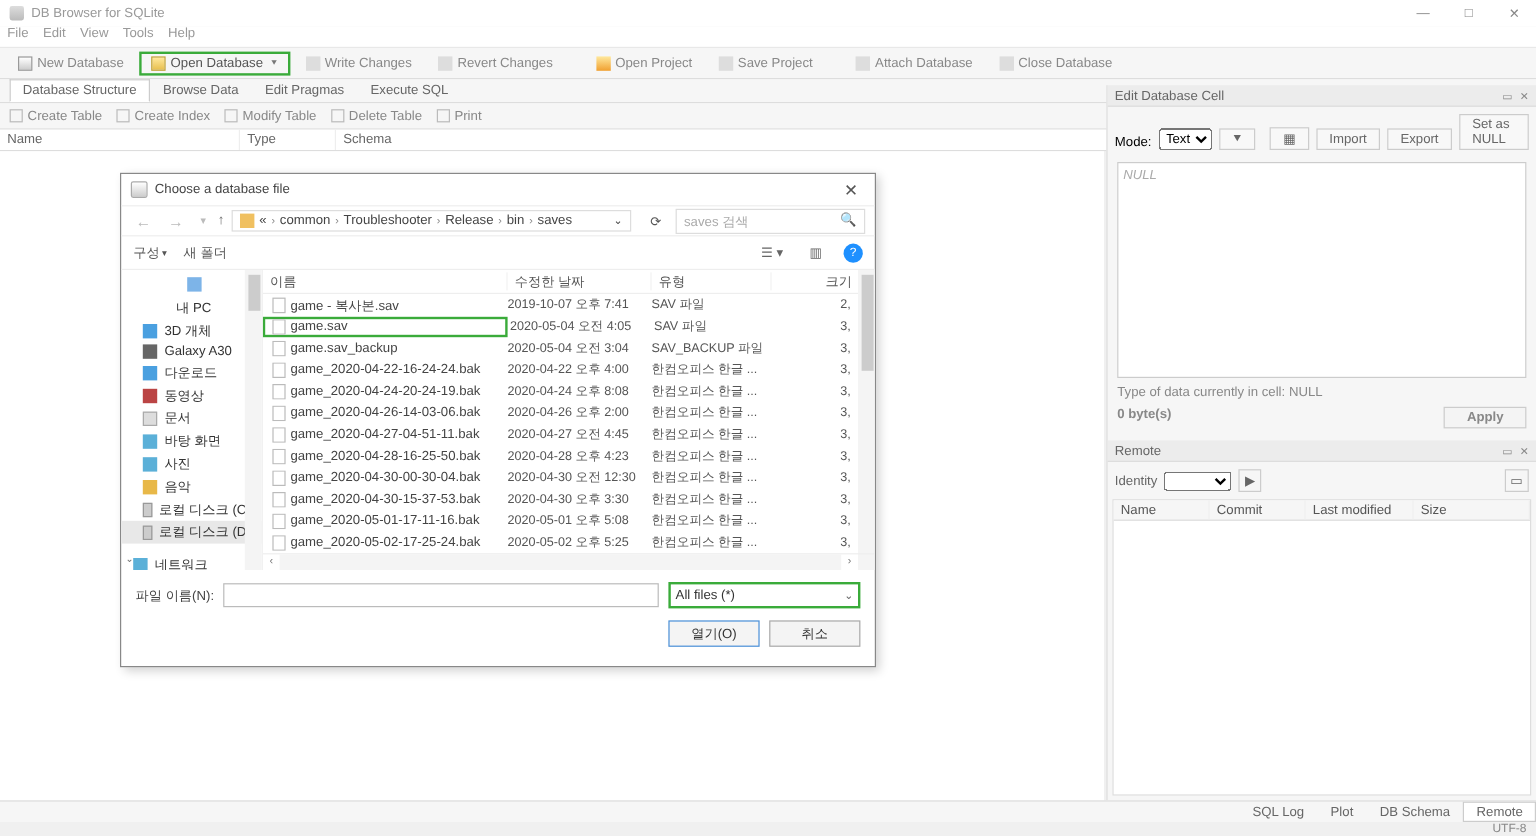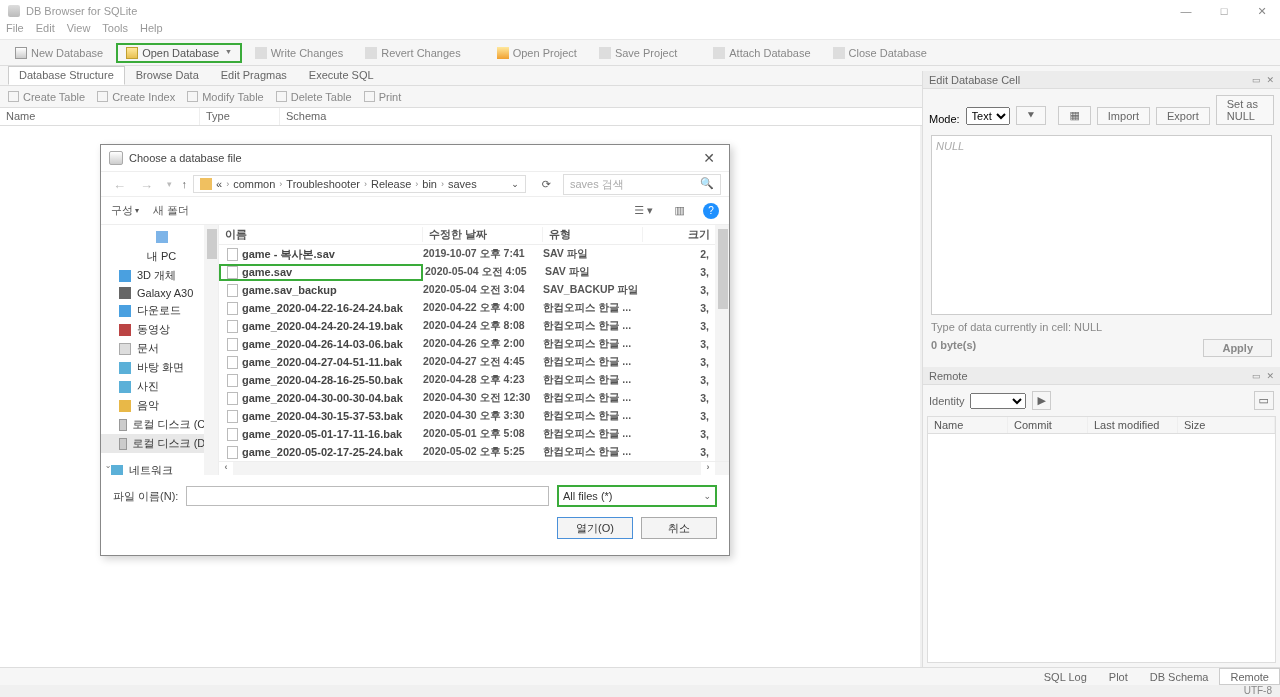--- a/index.html
+++ b/index.html
@@ -94,21 +94,21 @@
 .dlgbody { display:flex; height: 250px;}
 .tree { width:118px; border-right:1px solid #eee; overflow:hidden; position:relative; padding: 4px 0;}
 .tree .vsb { position:absolute; right:0; top:0; bottom:0; width:14px; background:#f4f4f4;}
 .tree .vsb .th{ position:absolute; right:1px; top:4px; width:10px; height:30px; background:#ccc;}
 .titem{ display:flex; align-items:center; gap:6px; padding:2px 6px 2px 18px; color:#333; white-space:nowrap;}
 .titem .ic{ width:12px; height:12px; display:inline-block;}
 .titem.sel{ background:#e8e8e8;}
 .titem.pc{ padding-left:10px; font-weight:500;flex-direction:column;}
 .titem.net{ padding-left:10px; margin-top:8px;}
 
-.filelist { flex:1; position:relative; overflow:hidden;font-weight:bold;}
+.filelist { flex:1; position:relative; overflow:hidden;}
 .filelist .vsb{ position:absolute; right:0; top:0; bottom:0; width:14px; background:#f4f4f4;}
 .filelist .vsb .th{position:absolute; right:1px; top:4px; width:10px; height:80px; background:#ccc;}
 .flhdr{ display:flex; border-bottom:1px solid #eee; color:#555; height:20px; align-items:center;}
 .flhdr div{ padding:0 6px; border-right:1px solid #f2f2f2;}
 .flhdr .n{ width:204px;} .flhdr .d{ width:120px;} .flhdr .t{ width:100px;} .flhdr .s{ flex:1; text-align:right; padding-right:18px;}
 .frow{ display:flex; height:18px; align-items:center; color:#444;}
 .frow .n{ width:204px; padding-left:8px; display:flex; align-items:center; gap:4px; white-space:nowrap; overflow:hidden;}
 .frow .n .fic{ width:11px; height:13px; border:1px solid #bbb; background:#fff; display:inline-block;}
 .frow .d{ width:120px; font-size:10.5px; color:#555;}
 .frow .t{ width:100px; font-size:10.5px; color:#555; white-space:nowrap; overflow:hidden;}

